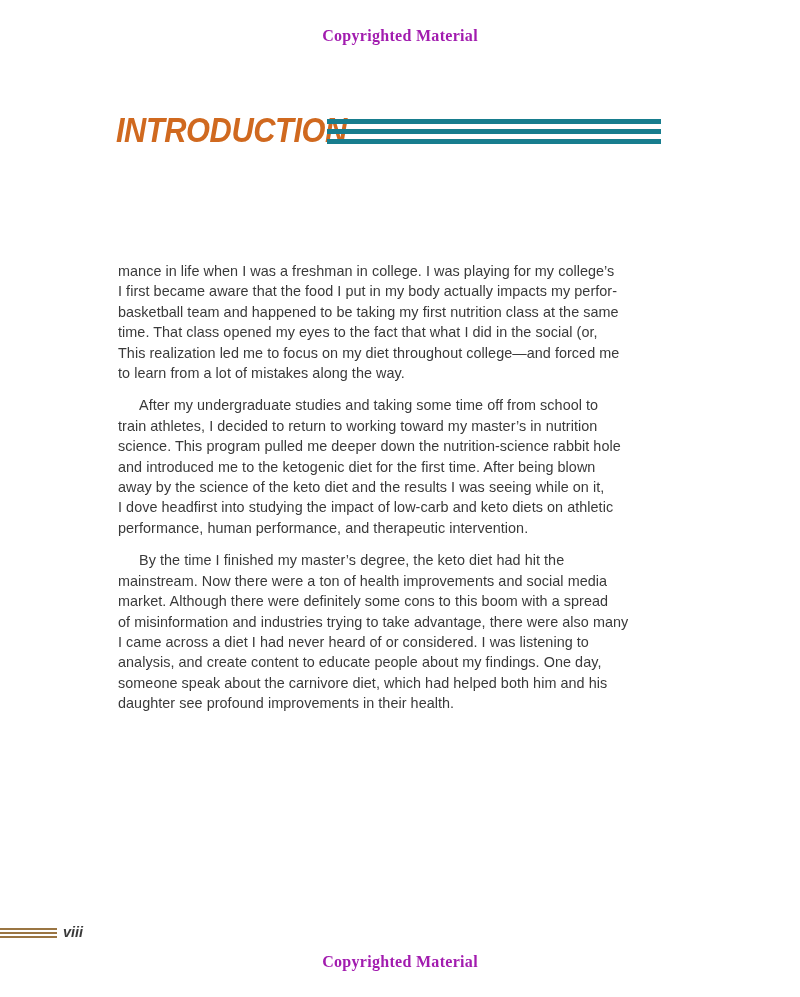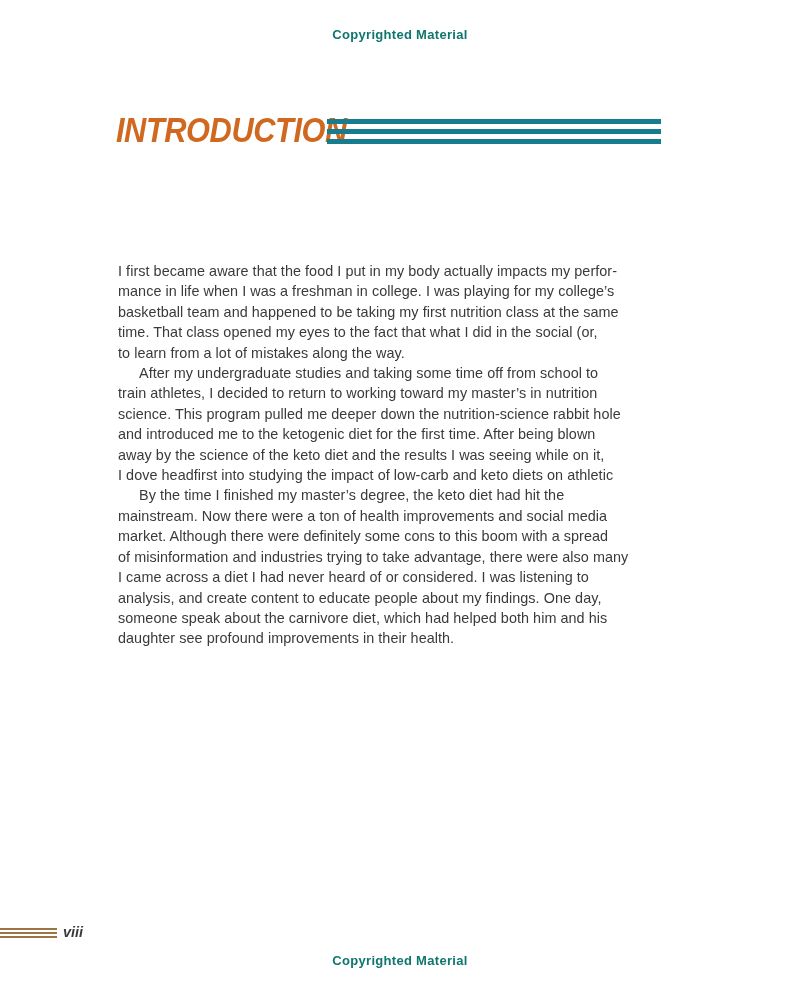--- a/index.html
+++ b/index.html
@@ -9,24 +9,25 @@
     height: 997px;
     background: #ffffff;
     font-family: "Liberation Sans", sans-serif;
     overflow: hidden;
   }
   .copyright {
     position: absolute;
     left: 0;
     width: 100%;
     text-align: center;
-    color: #0f766e;
-    font-size: 13px;
+    color: #a21caf;
+    font-size: 16px;
     font-weight: bold;
     letter-spacing: 0.3px;
+    font-family: Liberation Serif, serif;
   }
   .copyright.top { top: 27px; }
   .copyright.bottom { top: 953px; }
 
   .chapter-header {
     position: absolute;
     top: 0;
     left: 0;
     width: 100%;
     height: 0;
@@ -63,21 +64,21 @@
     position: absolute;
     top: 261px;
     left: 118px;
     width: 560px;
     color: #3a3a3a;
     font-size: 14.4px;
     line-height: 20.4px;
     letter-spacing: 0.05px;
   }
   .line { white-space: nowrap; }
-  .line.indent { padding-left: 21px; }
+  .line.indent { padding-left: 21px; margin-top: 12px; }
 
   .page-footer {
     position: absolute;
     left: 0;
     top: 924px;
     height: 20px;
     width: 200px;
   }
   .folio-rules {
     position: absolute;
@@ -112,33 +113,35 @@
     <h1 class="chapter-title">INTRODUCTION</h1>
     <div class="title-rules">
       <div class="rule"></div>
       <div class="rule"></div>
       <div class="rule"></div>
     </div>
   </div>
 
   <div class="body-text">
     <div class="paragraph">
+      <div class="line">mance in life when I was a freshman in college. I was playing for my college’s</div>
       <div class="line">I first became aware that the food I put in my body actually impacts my perfor-</div>
-      <div class="line">mance in life when I was a freshman in college. I was playing for my college’s</div>
       <div class="line">basketball team and happened to be taking my first nutrition class at the same</div>
       <div class="line">time. That class opened my eyes to the fact that what I did in the social (or,</div>
+      <div class="line">This realization led me to focus on my diet throughout college—and forced me</div>
       <div class="line">to learn from a lot of mistakes along the way.</div>
     </div>
     <div class="paragraph">
       <div class="line indent">After my undergraduate studies and taking some time off from school to</div>
       <div class="line">train athletes, I decided to return to working toward my master’s in nutrition</div>
       <div class="line">science. This program pulled me deeper down the nutrition-science rabbit hole</div>
       <div class="line">and introduced me to the ketogenic diet for the first time. After being blown</div>
       <div class="line">away by the science of the keto diet and the results I was seeing while on it,</div>
       <div class="line">I dove headfirst into studying the impact of low-carb and keto diets on athletic</div>
+      <div class="line">performance, human performance, and therapeutic intervention.</div>
     </div>
     <div class="paragraph">
       <div class="line indent">By the time I finished my master’s degree, the keto diet had hit the</div>
       <div class="line">mainstream. Now there were a ton of health improvements and social media</div>
       <div class="line">market. Although there were definitely some cons to this boom with a spread</div>
       <div class="line">of misinformation and industries trying to take advantage, there were also many</div>
     </div>
     <div class="paragraph">
       <div class="line">I came across a diet I had never heard of or considered. I was listening to</div>
       <div class="line">analysis, and create content to educate people about my findings. One day,</div>

